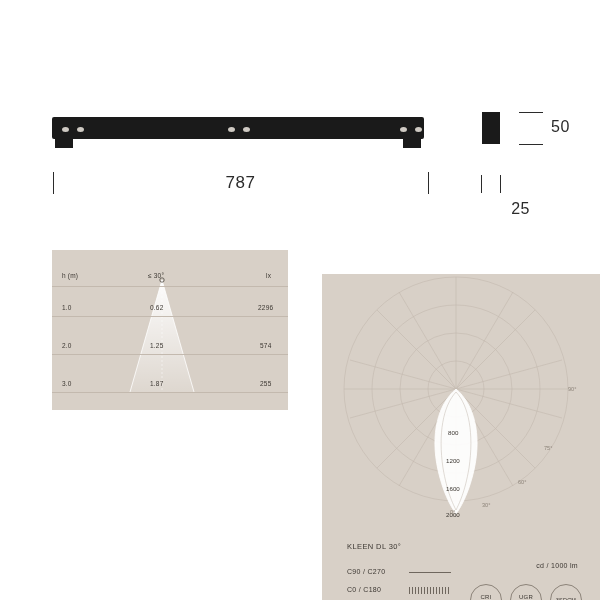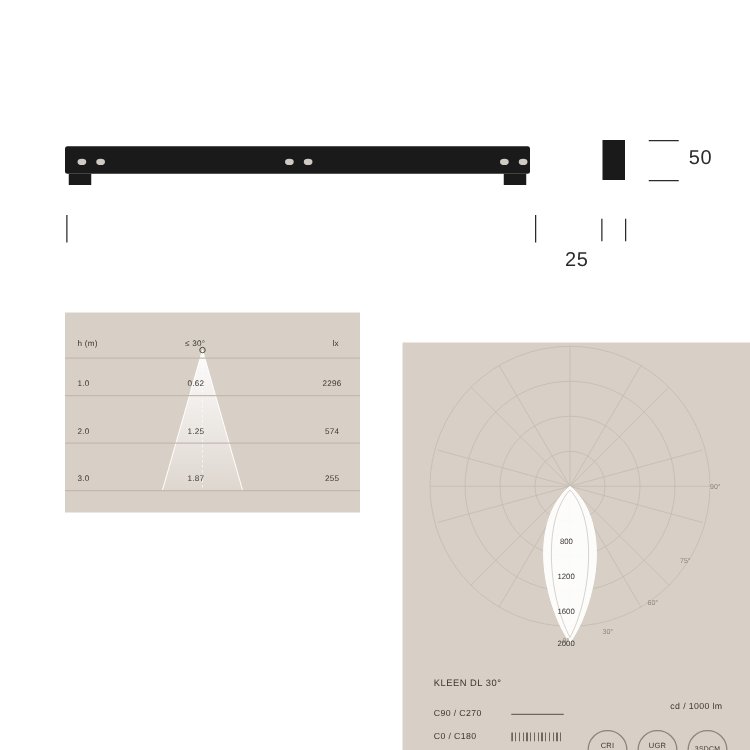--- a/index.html
+++ b/index.html
@@ -108,21 +108,21 @@
     font-size: 17px;
     letter-spacing: 0.5px;
   }
 
   .tick-d1 { left: 481px; top: 175px; height: 18px; }
   .tick-d2 { left: 500px; top: 175px; height: 18px; }
   .label-25 {
     position: absolute;
     left: 452px; top: 200px;
     width: 78px;
-    text-align: left;
+    text-align: right;
     font-size: 16px;
     letter-spacing: 0.5px;
   }
 
   
   .cone-panel {
     position: absolute;
     left: 52px;
     top: 250px;
     width: 236px;
@@ -257,20 +257,21 @@
       <i></i>
     </div>
 
   <div class="side-body"></div>
   <div class="dim-50-top"></div>
   <div class="dim-50-bot"></div>
   <div class="label-50">50</div>
 
   <div class="tick tick-left"></div>
   <div class="tick tick-right"></div>
+  <div class="label-787">787</div>
 
   <div class="tick tick-d1"></div>
   <div class="tick tick-d2"></div>
   <div class="label-25">25</div>
 
   <div class="cone-panel">
 
     <svg class="cone-svg" viewBox="0 0 236 160">
       <defs>
         <linearGradient id="coneGrad" x1="0" y1="0" x2="0" y2="1">

